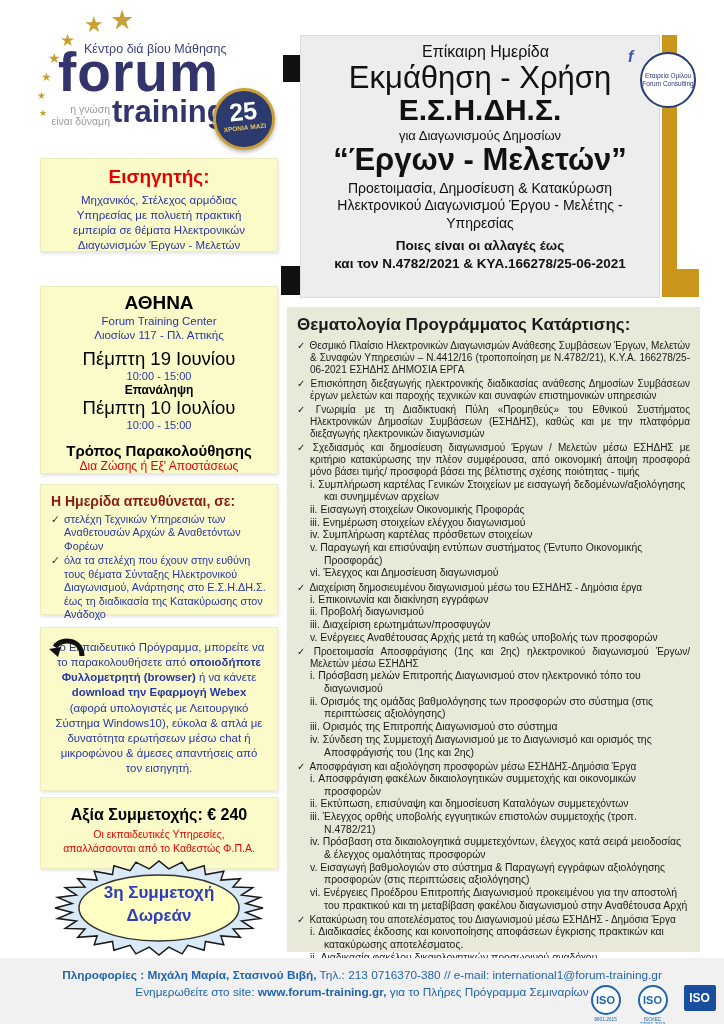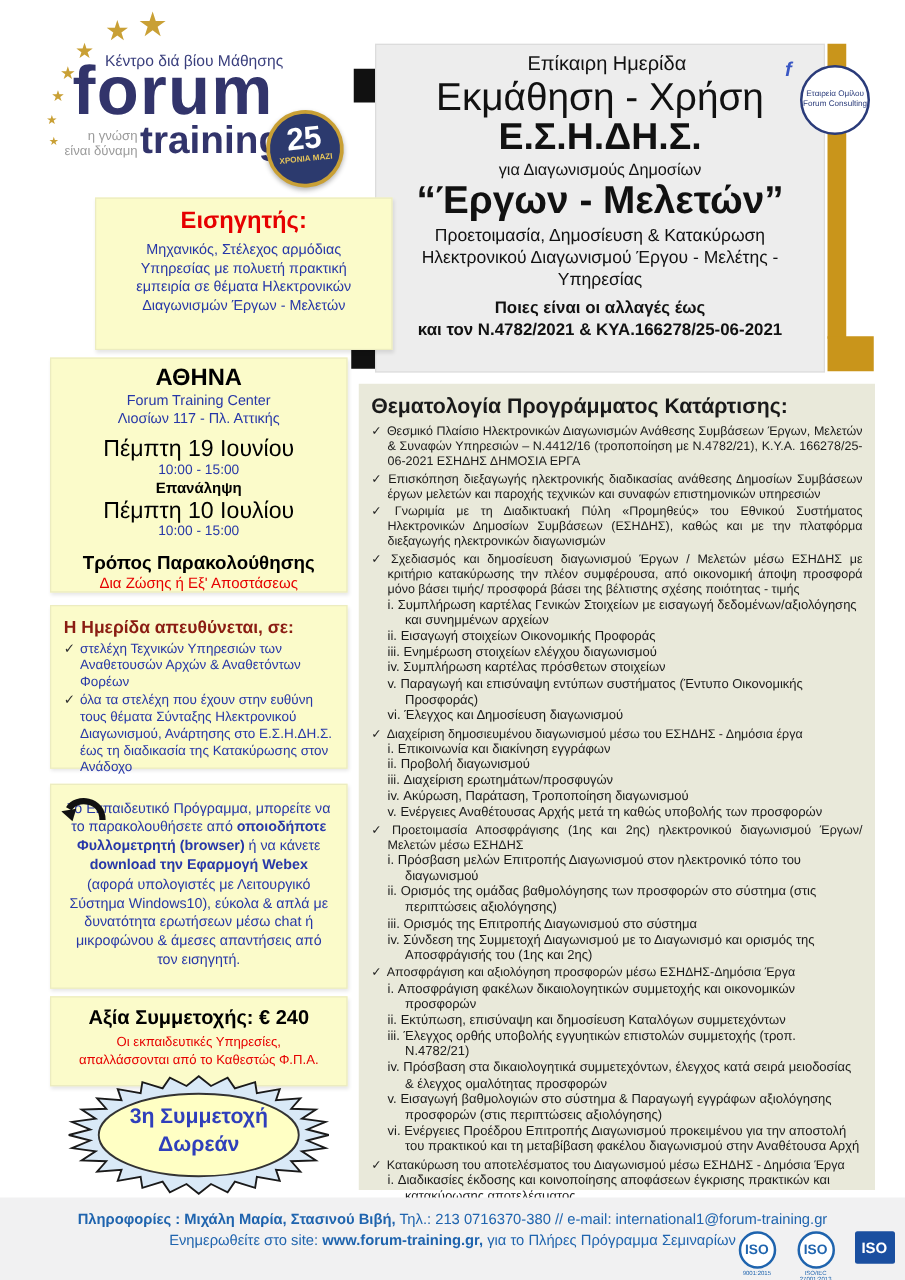--- a/index.html
+++ b/index.html
@@ -36,21 +36,21 @@
   .corner-logo{position:absolute;left:640px;top:52px;width:56px;height:56px;background:#fff;
                border:2px solid #2a3b7a;border-radius:50%;box-sizing:border-box;
                display:flex;align-items:center;justify-content:center;text-align:center;
                font-size:6.5px;line-height:1.25;color:#2a3b7a;z-index:3;}
   .corner-f{position:absolute;left:628px;top:48px;font-size:16px;font-weight:bold;font-style:italic;
             color:#3a57c4;z-index:4;}
 
   
   .ybox{position:absolute;left:40px;width:238px;background:#fbfbca;border:1px solid #ececc0;
         box-shadow:1px 2px 3px rgba(0,0,0,.10);text-align:center;box-sizing:border-box;}
-  .speaker{top:158px;height:122px;padding-top:7px;margin-left:36px;}
+  .speaker{top:158px;height:94px;padding-top:7px;}
   .sp-title{color:#e60000;font-size:19px;font-weight:bold;}
   .sp-body{color:#2737a8;font-size:11.5px;line-height:1.3;padding:5px 14px 0 14px;}
   .venue{top:286px;height:188px;padding-top:5px;}
   .v-city{font-size:19px;font-weight:bold;}
   .v-blue{color:#2737a8;font-size:11.5px;line-height:1.25;}
   .v-date{font-size:18.5px;margin-top:5px;}
   .v-time{color:#2737a8;font-size:11px;}
   .v-rep{font-weight:bold;font-size:12px;margin-top:1px;}
   .v-modet{font-weight:bold;font-size:15px;margin-top:11px;}
   .v-modev{color:#e60000;font-size:12px;}
@@ -210,21 +210,20 @@
         <div class="t-sub"><span class="t-num">i.</span><span class="t-stext">Συμπλήρωση καρτέλας Γενικών Στοιχείων με εισαγωγή δεδομένων/αξιολόγησης και συνημμένων αρχείων</span></div>
         <div class="t-sub"><span class="t-num">ii.</span><span class="t-stext">Εισαγωγή στοιχείων Οικονομικής Προφοράς</span></div>
         <div class="t-sub"><span class="t-num">iii.</span><span class="t-stext">Ενημέρωση στοιχείων ελέγχου διαγωνισμού</span></div>
         <div class="t-sub"><span class="t-num">iv.</span><span class="t-stext">Συμπλήρωση καρτέλας πρόσθετων στοιχείων</span></div>
         <div class="t-sub"><span class="t-num">v.</span><span class="t-stext">Παραγωγή και επισύναψη εντύπων συστήματος (Έντυπο Οικονομικής Προσφοράς)</span></div>
         <div class="t-sub"><span class="t-num">vi.</span><span class="t-stext">Έλεγχος και Δημοσίευση διαγωνισμού</span></div>
         <div class="t-item"><span class="chk">✓</span><span class="t-text">Διαχείριση δημοσιευμένου διαγωνισμού μέσω του ΕΣΗΔΗΣ - Δημόσια έργα</span></div>
         <div class="t-sub"><span class="t-num">i.</span><span class="t-stext">Επικοινωνία και διακίνηση εγγράφων</span></div>
         <div class="t-sub"><span class="t-num">ii.</span><span class="t-stext">Προβολή διαγωνισμού</span></div>
         <div class="t-sub"><span class="t-num">iii.</span><span class="t-stext">Διαχείριση ερωτημάτων/προσφυγών</span></div>
-        <div class="t-sub"><span class="t-num">iv.</span><span class="t-stext">Ακύρωση, Παράταση, Τροποποίηση διαγωνισμού</span></div>
         <div class="t-sub"><span class="t-num">v.</span><span class="t-stext">Ενέργειες Αναθέτουσας Αρχής μετά τη καθώς υποβολής των προσφορών</span></div>
         <div class="t-item"><span class="chk">✓</span><span class="t-text">Προετοιμασία Αποσφράγισης (1ης και 2ης) ηλεκτρονικού διαγωνισμού Έργων/Μελετών μέσω ΕΣΗΔΗΣ</span></div>
         <div class="t-sub"><span class="t-num">i.</span><span class="t-stext">Πρόσβαση μελών Επιτροπής Διαγωνισμού στον ηλεκτρονικό τόπο του διαγωνισμού</span></div>
         <div class="t-sub"><span class="t-num">ii.</span><span class="t-stext">Ορισμός της ομάδας βαθμολόγησης των προσφορών στο σύστημα (στις περιπτώσεις αξιολόγησης)</span></div>
         <div class="t-sub"><span class="t-num">iii.</span><span class="t-stext">Ορισμός της Επιτροπής Διαγωνισμού στο σύστημα</span></div>
         <div class="t-sub"><span class="t-num">iv.</span><span class="t-stext">Σύνδεση της Συμμετοχή Διαγωνισμού με το Διαγωνισμό και ορισμός της Αποσφράγισής του (1ης και 2ης)</span></div>
         <div class="t-item"><span class="chk">✓</span><span class="t-text">Αποσφράγιση και αξιολόγηση προσφορών μέσω ΕΣΗΔΗΣ-Δημόσια Έργα</span></div>
         <div class="t-sub"><span class="t-num">i.</span><span class="t-stext">Αποσφράγιση φακέλων δικαιολογητικών συμμετοχής και οικονομικών προσφορών</span></div>
         <div class="t-sub"><span class="t-num">ii.</span><span class="t-stext">Εκτύπωση, επισύναψη και δημοσίευση Καταλόγων συμμετεχόντων</span></div>
         <div class="t-sub"><span class="t-num">iii.</span><span class="t-stext">Έλεγχος ορθής υποβολής εγγυητικών επιστολών συμμετοχής (τροπ. Ν.4782/21)</span></div>

